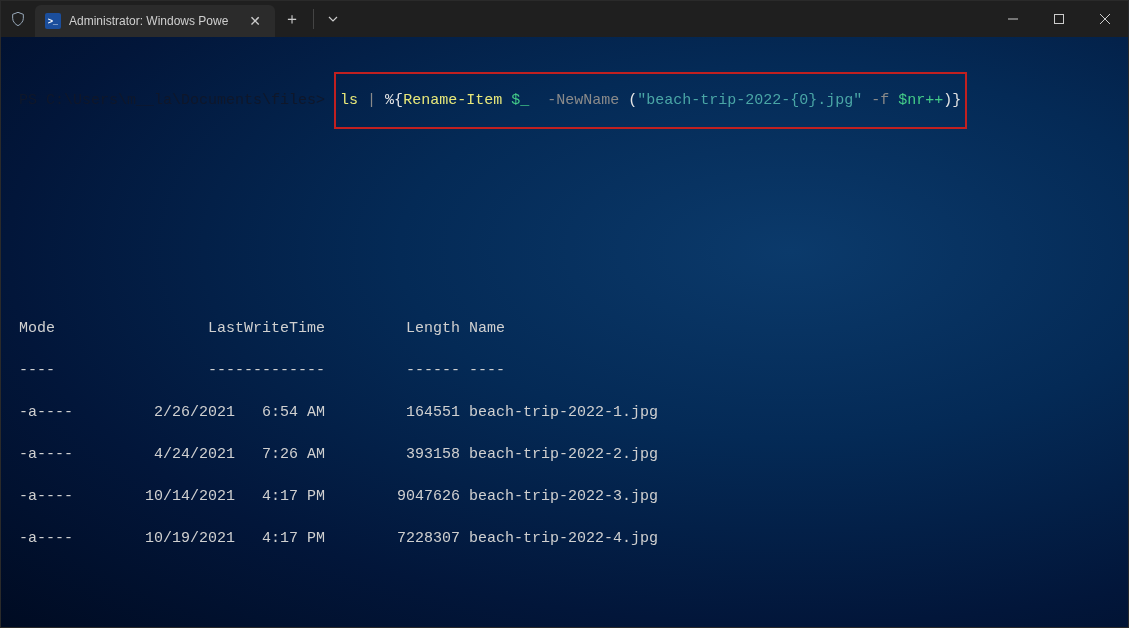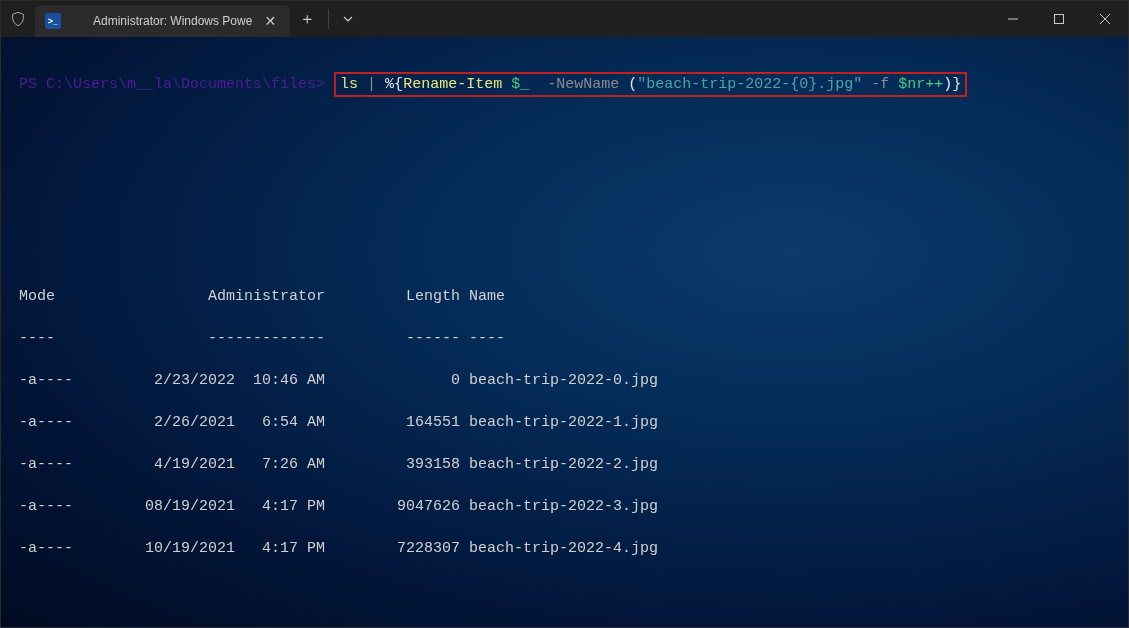--- a/index.html
+++ b/index.html
@@ -42,21 +42,21 @@
     min-width: 240px;
   }
   .tab .ps-icon {
     width: 16px;
     height: 16px;
     background: #1b4e9c;
     border-radius: 2px;
     display:flex;align-items:center;justify-content:center;
     color:#fff;font-size:9px;font-weight:bold;
   }
-  .tab .label { flex: 1; white-space: nowrap; overflow:hidden; text-overflow:ellipsis;margin-left:24px;}
+  .tab .label { flex: 1; white-space: nowrap; overflow:hidden; text-overflow:ellipsis;}
   .tab .close { color:#ccc; font-size:14px; padding:0 4px;}
   .new-tab {
     width: 34px;
     display:flex;align-items:center;justify-content:center;
     color:#ccc;font-size:16px;
   }
   .tb-divider {
     width:1px;background:#444;margin:8px 4px;
   }
   .tb-chevron { width:30px;display:flex;align-items:center;justify-content:center;color:#ccc;}
@@ -66,24 +66,24 @@
     display:flex;align-items:center;justify-content:center;
     color:#ccc;
   }
   .win-btn svg { width:10px;height:10px; }
   .terminal {
     padding: 14px 18px 0 18px;
     line-height: 21px;
     white-space: pre;
     letter-spacing: 0px;
   }
-  .prompt { color:#4c1d95; }
+  .prompt { color:#0f172a; }
   .redbox {
     border: 2px solid #c12020;
-    padding: 0 4px;
+    padding: 16px 4px;
     display:inline-block;
   }
   .cmd-yellow { color:#e8e87a; }
   .cmd-grey   { color:#8a8a8a; }
   .cmd-green  { color:#44cc88; }
   .cmd-cyan   { color:#4aa6a6; }
   .cmd-white  { color:#e6e6e6; }
   .row { display:block; }
   .blank { height:21px; }
 </style>
@@ -125,23 +125,22 @@
       </svg>
   </div>
 </div>
 
 <div class="terminal">
 <span class="row"><span class="prompt">PS C:\Users\m__la\Documents\files&gt;</span> <span class="redbox"><span class="cmd-yellow">ls </span><span class="cmd-grey">| </span><span class="cmd-white">%{</span><span class="cmd-yellow">Rename-Item </span><span class="cmd-green">$_ </span><span class="cmd-grey"> -NewName </span><span class="cmd-white">(</span><span class="cmd-cyan">"beach-trip-2022-{0}.jpg"</span><span class="cmd-grey"> -f </span><span class="cmd-green">$nr++</span><span class="cmd-white">)</span><span class="cmd-white">}</span></span></span>
 <div class="blank"></div>
 <div class="blank"></div>
 <div class="blank"></div>
 <div class="blank"></div>
-<span class="row">Mode                 Administrator         Length Name</span>
+<span class="row">Mode                 LastWriteTime         Length Name</span>
 <span class="row">----                 -------------         ------ ----</span>
-<span class="row">-a----         2/23/2022  10:46 AM              0 beach-trip-2022-0.jpg</span>
 <span class="row">-a----         2/26/2021   6:54 AM         164551 beach-trip-2022-1.jpg</span>
-<span class="row">-a----         4/19/2021   7:26 AM         393158 beach-trip-2022-2.jpg</span>
-<span class="row">-a----        08/19/2021   4:17 PM        9047626 beach-trip-2022-3.jpg</span>
+<span class="row">-a----         4/24/2021   7:26 AM         393158 beach-trip-2022-2.jpg</span>
+<span class="row">-a----        10/14/2021   4:17 PM        9047626 beach-trip-2022-3.jpg</span>
 <span class="row">-a----        10/19/2021   4:17 PM        7228307 beach-trip-2022-4.jpg</span>
 
 
 
 </div>
 
 </body></html>

